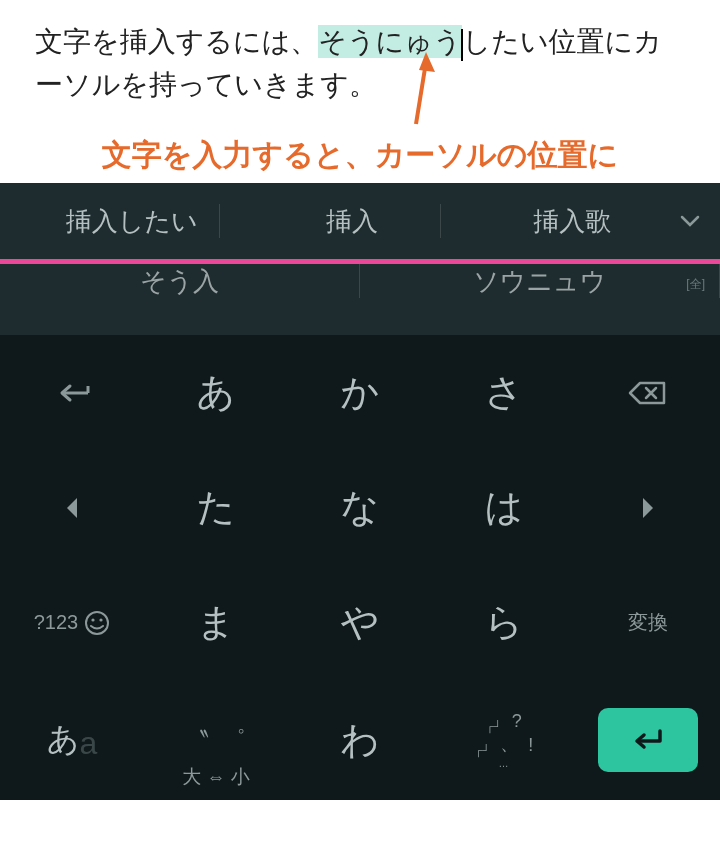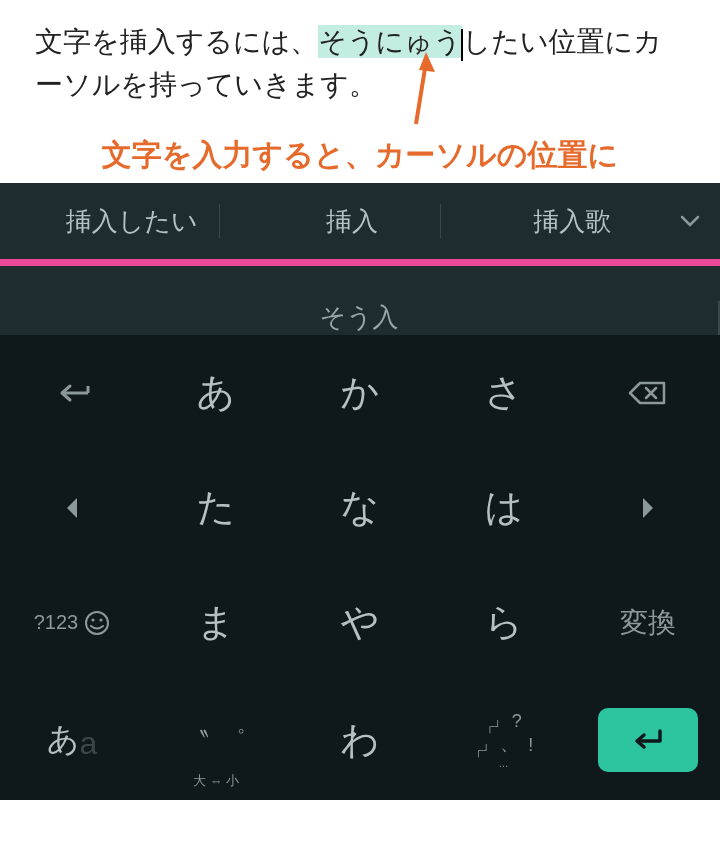--- a/index.html
+++ b/index.html
@@ -71,25 +71,25 @@
     }
     .suggestions .expand {
       width: 60px;
       display: flex;
       align-items: center;
       justify-content: center;
       cursor: pointer;
     }
     .suggestions-row2 {
       display: flex;
-      align-items: flex-end;
+      align-items: flex-start;
       height: 76px;
       font-size: 26px;
       color: #9aa4a6;
-      border-top: 7px solid #ec4899;
+      border-top: 5px solid #ec4899;
     }
     .suggestions-row2 .sugg2 {
       flex: 1;
       text-align: center;
       position: relative;
       cursor: pointer;
     }
     .suggestions-row2 .sep {
       width: 1px;
       height: 34px;
@@ -116,41 +116,41 @@
       flex: 1;
       display: flex;
       align-items: center;
       justify-content: center;
       font-size: 38px;
       color: #b5c0c2;
       position: relative;
       cursor: pointer;
     }
     .key.small-label {
-      font-size: 28px;
+      font-size: 20px;
     }
     .key-func {
       color: #8c999b;
     }
     .key-enter {
       display: flex;
       align-items: center;
       justify-content: center;
     }
     .enter-btn {
       background: #2cc59f;
       width: 100px;
       height: 64px;
       border-radius: 10px;
       display: flex;
       align-items: center;
       justify-content: center;
     }
     .sub-label {
-      font-size: 13px;
+      font-size: 19px;
       color: #8c999b;
       position: absolute;
       bottom: 10px;
       left: 50%;
       transform: translateX(-50%);
     }
     .num-key {
       font-size: 20px;
     }
     .emoji-key {
@@ -212,20 +212,24 @@
     <div class="sugg">挿入歌</div>
     <div class="expand">
       <svg width="20" height="12" viewBox="0 0 20 12">
         <path d="M2 2 L10 10 L18 2" stroke="#8c999b" stroke-width="2.5" fill="none" stroke-linecap="round"></path>
       </svg>
     </div>
   </div>
   <div class="suggestions-row2">
     <div class="sugg2">そう入</div>
     <div class="sep"></div>
+    <div class="sugg2">
+      <span>ソウニュウ</span>
+      <span class="sugg-badge">[全]</span>
+    </div>
     <div class="sep"></div>
   </div>
 
   <div class="keys">
     <div class="kb-row">
       <div class="key key-func">
         <svg width="40" height="22" viewBox="0 0 40 22">
           <path d="M10 11 L36 11" stroke="#8c999b" stroke-width="3" fill="none"></path>
           <path d="M10 11 L18 4 M10 11 L18 18" stroke="#8c999b" stroke-width="3" fill="none" stroke-linecap="round"></path>
           <path d="M36 11 L36 4" stroke="#8c999b" stroke-width="3" fill="none"></path>

